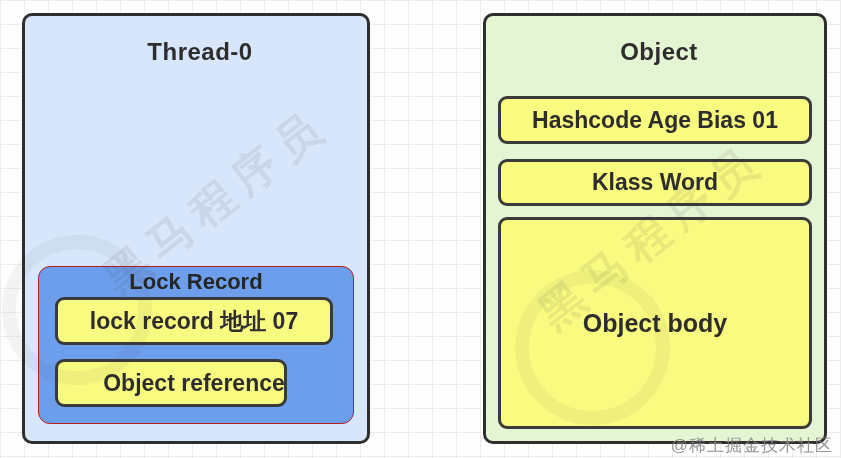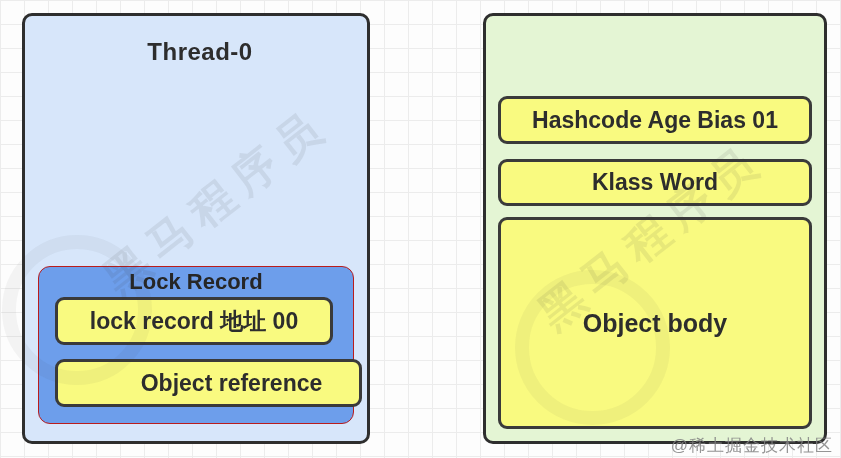--- a/index.html
+++ b/index.html
@@ -64,21 +64,21 @@
     display: flex;
     align-items: center;
     justify-content: center;
     font-size: 23px;
     font-weight: bold;
     color: #2d2d2d;
     white-space: nowrap;
   }
   
   .cell-lockaddr { left: 16px; top: 30px;  width: 278px; height: 48px; }
-  .cell-objref   { left: 16px; top: 92px;  width: 307px; height: 48px; padding-left: 46px; }
+  .cell-objref   { left: 16px; top: 92px;  width: 232px; height: 48px; padding-left: 46px; }
   
   .cell-hash  { left: 12px; top: 80px;  width: 314px; height: 48px; }
   .cell-klass { left: 12px; top: 143px; width: 314px; height: 47px; }
   .cell-body  { left: 12px; top: 201px; width: 314px; height: 212px; font-size: 25px; }
 
   
   .wm-layer { position: absolute; inset: 0; pointer-events: none; }
   .wm-diagonal {
     position: absolute;
     font-size: 44px;
@@ -110,27 +110,28 @@
 <body>
 
 <div class="screenshot">
 
   <div class="box thread-box">
     <div class="box-title thread-title">Thread-0</div>
 
     <div class="lock-record-box">
       <div class="lock-record-title">Lock Record</div>
 
-      <div class="cell cell-lockaddr">lock record 地址 00</div>
+      <div class="cell cell-lockaddr">lock record 地址 07</div>
 
       <div class="cell cell-objref">Object reference</div>
     </div>
   </div>
 
   <div class="box object-box">
+    <div class="box-title object-title">Object</div>
 
     <div class="cell cell-hash">Hashcode Age Bias 01</div>
 
     <div class="cell cell-body">Object body</div>
 
     <div class="cell cell-klass">Klass Word</div>
   </div>
 
   <div class="wm-layer">
     <div class="wm-circle wm-circle-1"></div>

